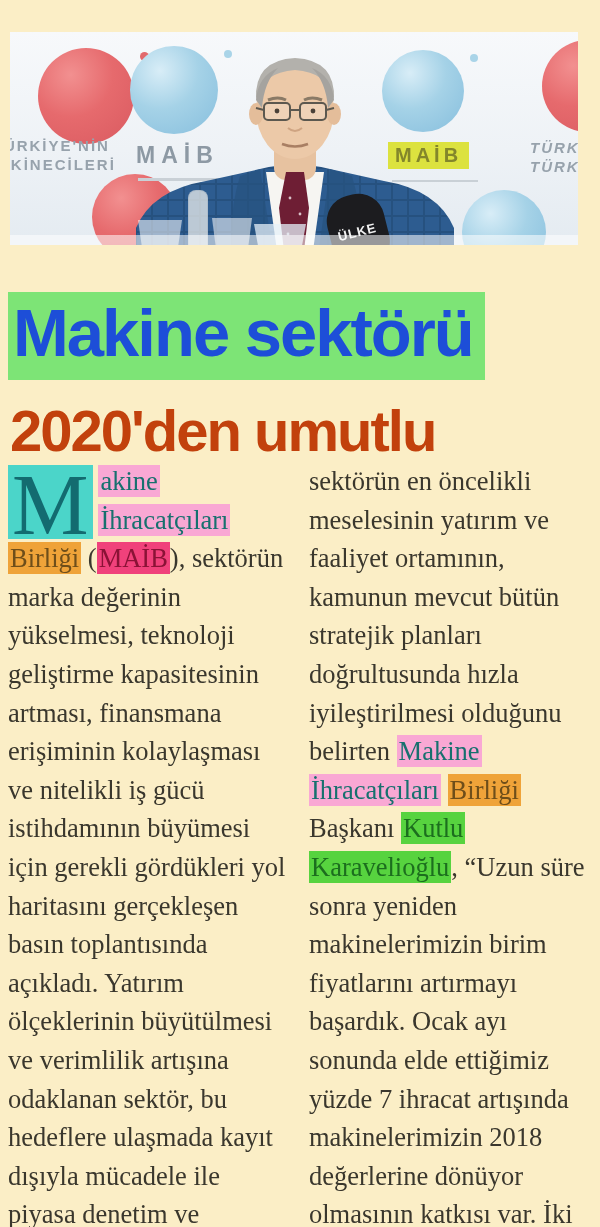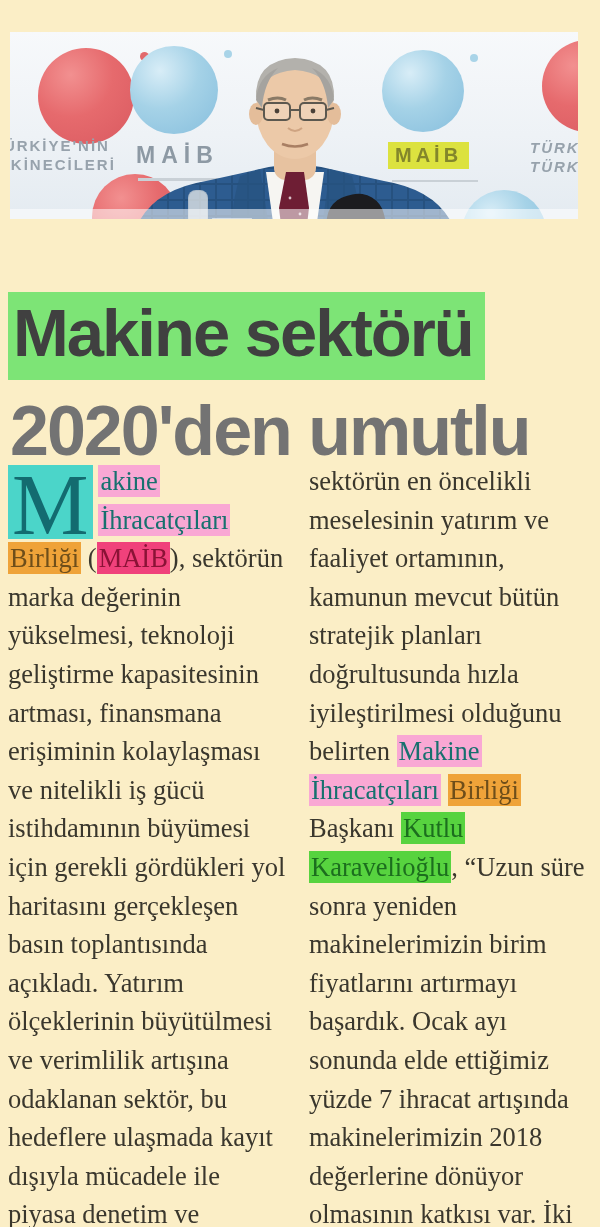--- a/index.html
+++ b/index.html
@@ -6,21 +6,21 @@
   html,body { width:600px; height:1227px; }
   body {
     position:relative;
     background:#fbeec6;
     font-family:"Liberation Serif", serif;
     overflow:hidden;
   }
 
   
   .photo {
-    position:absolute; left:10px; top:32px; width:568px; height:187px;
+    position:absolute; left:10px; top:32px; width:568px; height:213px;
     background:linear-gradient(180deg,#f7f9fb 0%,#eef2f6 55%,#e4ebf1 100%);
     overflow:hidden;
   }
   .sphere { position:absolute; border-radius:50%; }
   .sphere.red  { background:radial-gradient(circle at 34% 28%, #f29090 0%, #e66a6d 45%, #d95a60 100%); }
   .sphere.blue { background:radial-gradient(circle at 34% 28%, #d8edf7 0%, #a5d2e7 45%, #86bedd 100%); }
   .sphere-dot { position:absolute; border-radius:50%; }
   .bk-text {
     position:absolute; color:#97a2ac; font-family:"Liberation Sans",sans-serif;
     font-weight:bold; letter-spacing:2px; font-size:15px; line-height:19px; white-space:nowrap;
@@ -48,25 +48,25 @@
   .man-svg { position:absolute; left:118px; top:16px; }
 
   
   .headline {
     position:absolute; left:8px; top:292px; width:590px;
     font-family:"Liberation Sans",sans-serif; font-weight:bold;
     letter-spacing:-2px; line-height:78px;
   }
   .headline .line1-wrap { display:block; margin-bottom:0px; }
   .headline .line1 {
-    display:inline-block; background:#7de476; color:#404040;
+    display:inline-block; background:#7de476; color:#1d4ed8;
     font-size:67px; padding:2px 12px 8px 5px;
   }
   .headline .line2 {
-    display:block; color:#737373; font-size:70px; padding-left:2px; margin-top:2px;
+    display:block; color:#c2410c; font-size:58px; padding-left:2px; margin-top:2px;
   }
 
   
   .article {
     position:absolute; left:8px; top:462px; width:584px;
     display:flex; gap:18px;
     font-size:26.5px; line-height:38.6px; color:#3a372d;
   }
   .col { width:283px; }
   .dropcap {

